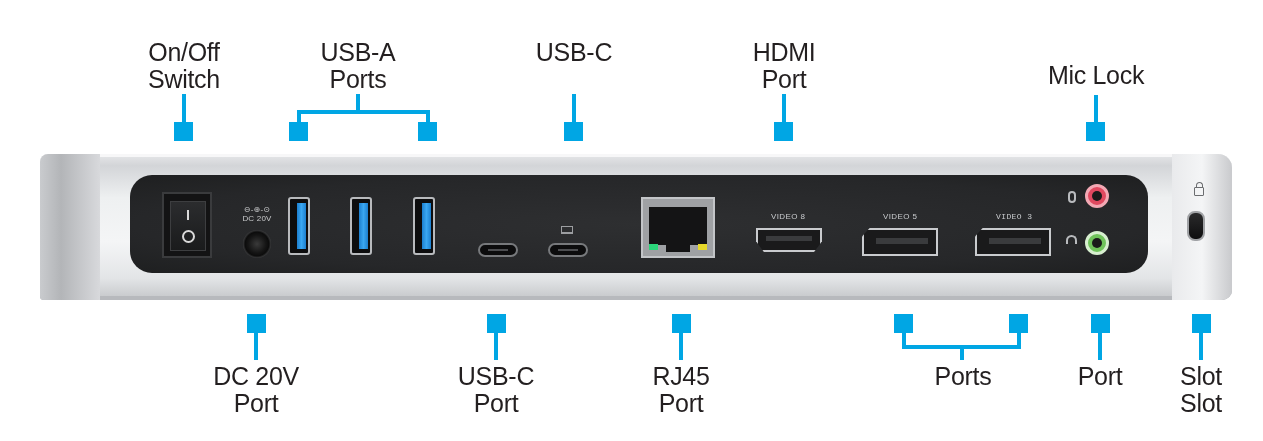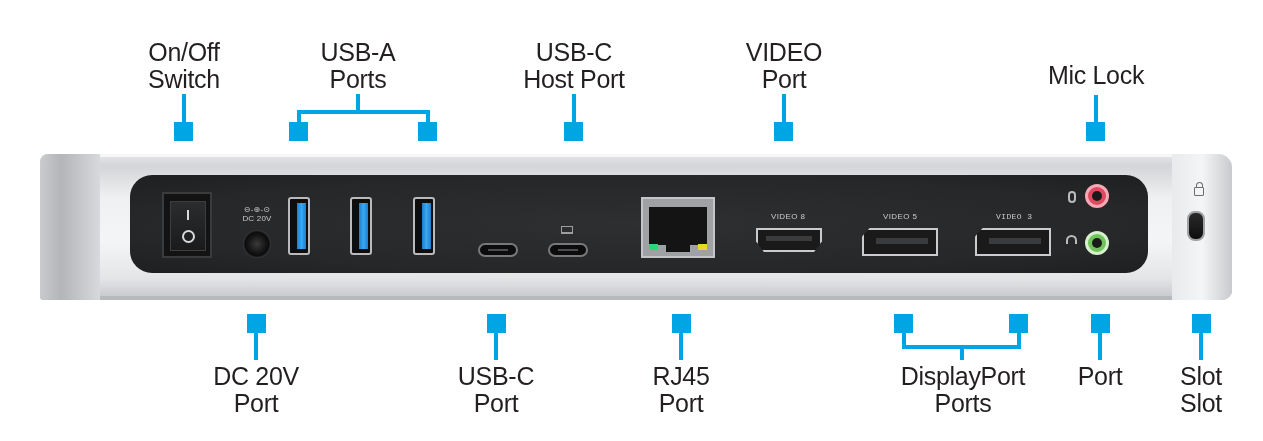--- a/index.html
+++ b/index.html
@@ -62,27 +62,26 @@
 </div>
 <div class="ln" style="left:356px;top:94px;width:4px;height:18px;"></div>
 <div class="ln" style="left:297px;top:110px;width:133px;height:4px;"></div>
 <div class="ln" style="left:297px;top:110px;width:4px;height:14px;"></div>
 <div class="ln" style="left:426px;top:110px;width:4px;height:14px;"></div>
 <div class="sq" style="left:289px;top:122px;"></div>
 <div class="sq" style="left:418px;top:122px;"></div>
 
 <div class="lbl" style="left:574px;top:39px;">
   <span>USB-C</span>
-  <span>Host Port</span>
 </div>
 <div class="ln" style="left:572px;top:94px;width:4px;height:32px;"></div>
 <div class="sq" style="left:564px;top:122px;"></div>
 
 <div class="lbl" style="left:784px;top:39px;">
-  <span>VIDEO</span>
+  <span>HDMI</span>
   <span>Port</span>
 </div>
 <div class="ln" style="left:782px;top:94px;width:4px;height:32px;"></div>
 <div class="sq" style="left:774px;top:122px;"></div>
 
 <div class="lbl" style="left:1096px;top:62px;">
   <span>Mic Lock</span>
 </div>
 <div class="ln" style="left:1094px;top:95px;width:4px;height:31px;"></div>
 <div class="sq" style="left:1086px;top:122px;"></div>
@@ -176,21 +175,20 @@
   <span>Port</span>
 </div>
 
 <div class="sq" style="left:894px;top:314px;"></div>
 <div class="sq" style="left:1009px;top:314px;"></div>
 <div class="ln" style="left:902px;top:330px;width:4px;height:18px;"></div>
 <div class="ln" style="left:1017px;top:330px;width:4px;height:18px;"></div>
 <div class="ln" style="left:902px;top:345px;width:119px;height:4px;"></div>
 <div class="ln" style="left:960px;top:345px;width:4px;height:15px;"></div>
 <div class="lbl" style="left:963px;top:363px;">
-  <span>DisplayPort</span>
   <span>Ports</span>
 </div>
 
 <div class="sq" style="left:1091px;top:314px;"></div>
 <div class="ln" style="left:1098px;top:330px;width:4px;height:30px;"></div>
 <div class="lbl" style="left:1100px;top:363px;">
   <span>Port</span>
 </div>
 
 <div class="sq" style="left:1192px;top:314px;"></div>

